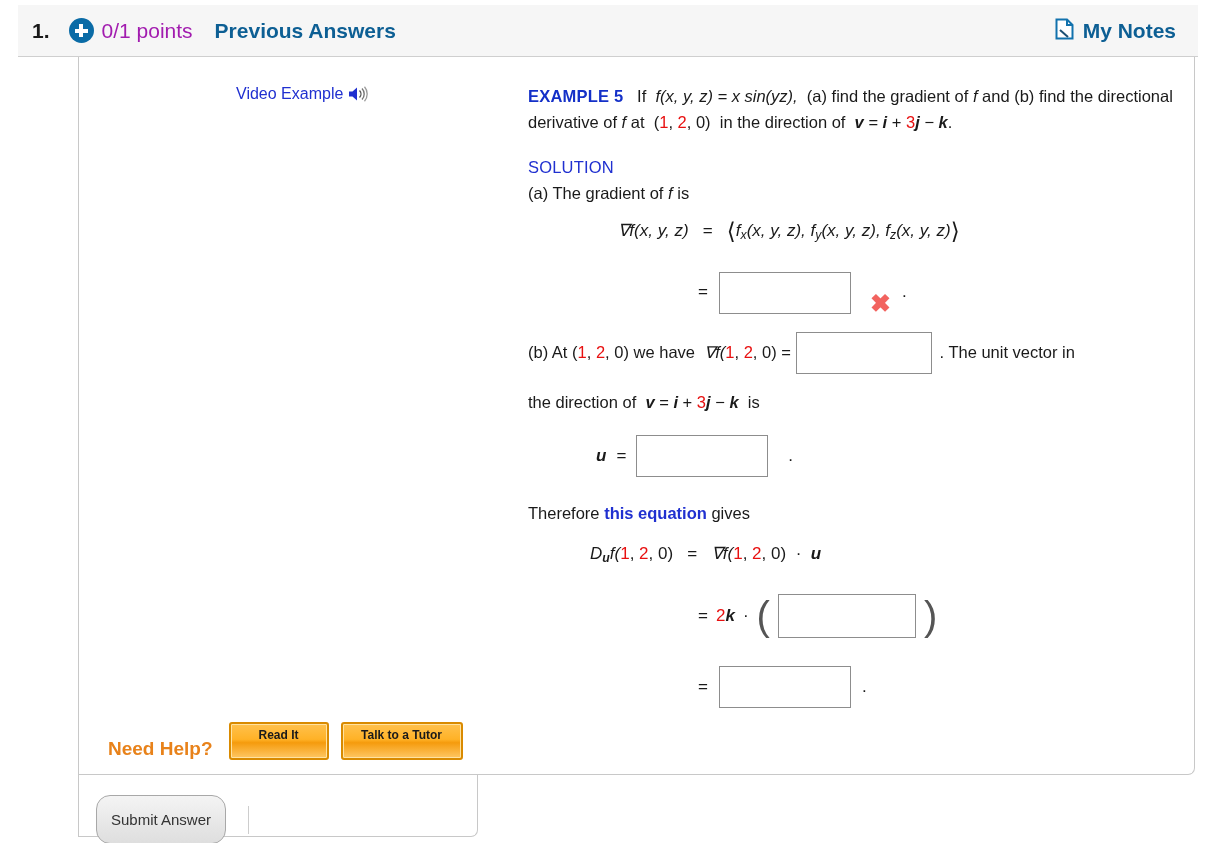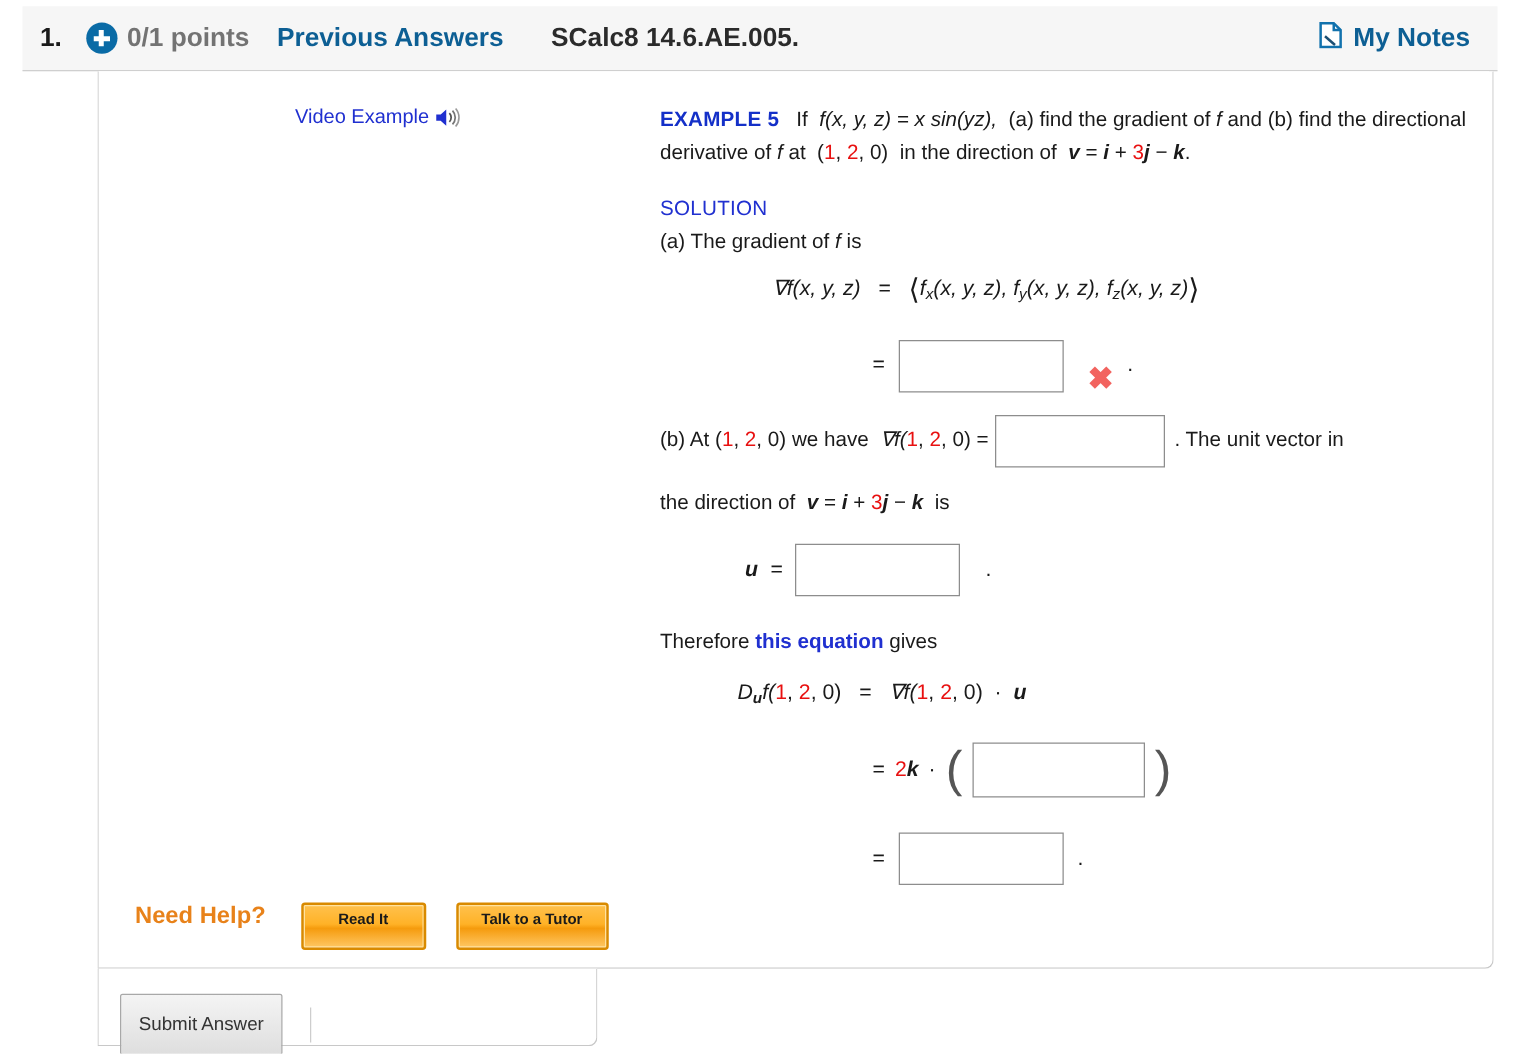--- a/index.html
+++ b/index.html
@@ -48,22 +48,22 @@
     content: "";
     position: absolute;
     background: #ffffff;
   }
   .plus-badge::before { left: 6px; top: 11px; width: 13px; height: 3.5px; }
   .plus-badge::after  { left: 10.7px; top: 6px; width: 3.5px; height: 13px; }
 
   .points {
     margin-left: 8px;
     font-size: 21px;
-    font-weight: bold;
-    color: #737373;
+    font-weight: normal;
+    color: #a21caf;
   }
   .prev-answers {
     margin-left: 22px;
     font-size: 21px;
     font-weight: bold;
     color: #0d5f94;
     cursor: pointer;
   }
   .exercise-id {
     margin-left: 38px;
@@ -126,22 +126,21 @@
     color: #2030d0;
     cursor: pointer;
   }
   .video-example .vlabel { text-decoration: none; }
 
   .need-help {
     position: absolute;
     left: 108px;
     top: 722px;
     display: flex;
-    align-items: flex-start;
-    gap: 12px;
+    align-items: flex-end;
   }
   .need-help-label {
     font-size: 19px;
     font-weight: bold;
     color: #e8821a;
     margin-right: 16px;
   }
   .help-btn {
     font-family: "Liberation Sans", sans-serif;
     font-size: 12px;
@@ -165,21 +164,21 @@
     top: 795px;
     display: flex;
     align-items: center;
   }
   .gray-btn {
     font-family: "Liberation Sans", sans-serif;
     font-size: 15px;
     color: #333;
     background: linear-gradient(to bottom, #f4f4f4, #dedede);
     border: 1px solid #a8a8a8;
-    border-radius: 2px;
+    border-radius: 14px;
     padding: 15px 14px;
     cursor: pointer;
   }
   .btn-sep {
     width: 1px;
     height: 28px;
     background: #cdcdcd;
     margin: 0 22px;
   }
 
@@ -300,21 +299,20 @@
 </head>
 <body>
 
 <div id="page">
 
   <div class="qheader">
     <span class="qnum">1.</span>
     <span class="plus-badge"></span>
     <span class="points">0/1 points</span>
     <span class="prev-answers">Previous Answers</span>
-    <span class="exercise-id">SCalc8 14.6.AE.005.</span>
     <span class="mynotes-wrap">
       <span>
         <svg width="19" height="22" viewBox="0 0 19 22" aria-hidden="true">
           <path d="M1.5 1.5 H12 L17.5 7 V20.5 H1.5 Z" fill="#ffffff" stroke="#1272ad" stroke-width="2"></path>
           <path d="M12 1.5 V7 H17.5" fill="none" stroke="#1272ad" stroke-width="2"></path>
           <path d="M5 12 L13 19" stroke="#1c4f73" stroke-width="2"></path>
         </svg>
       </span>
       <span class="mynotes-label">My Notes</span>
     </span>

